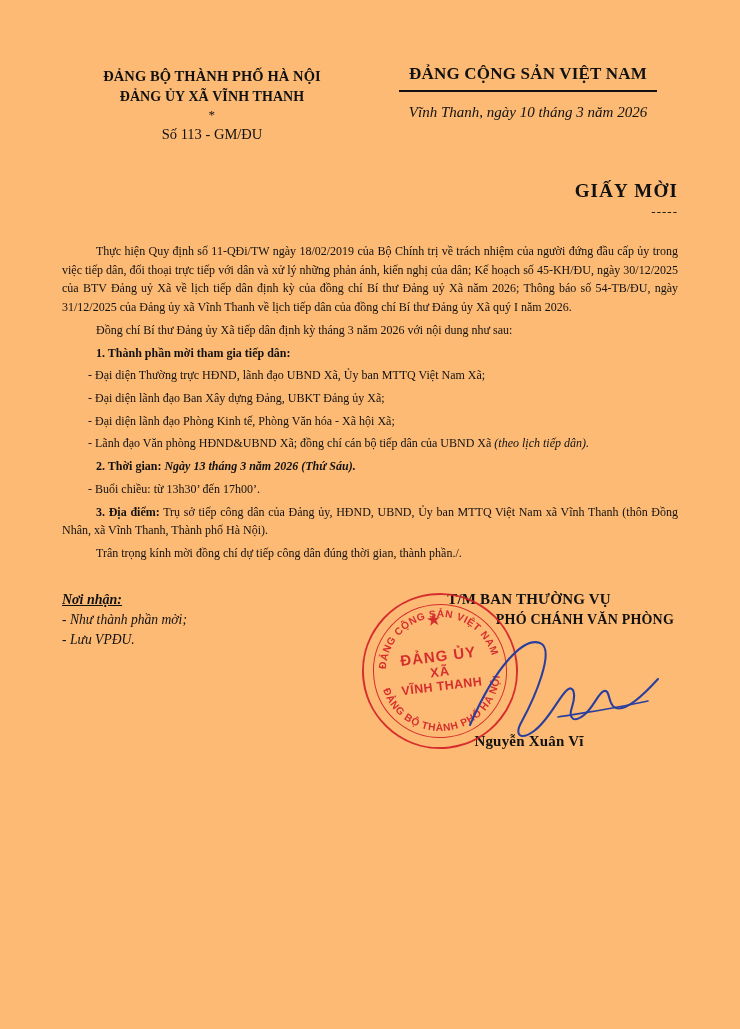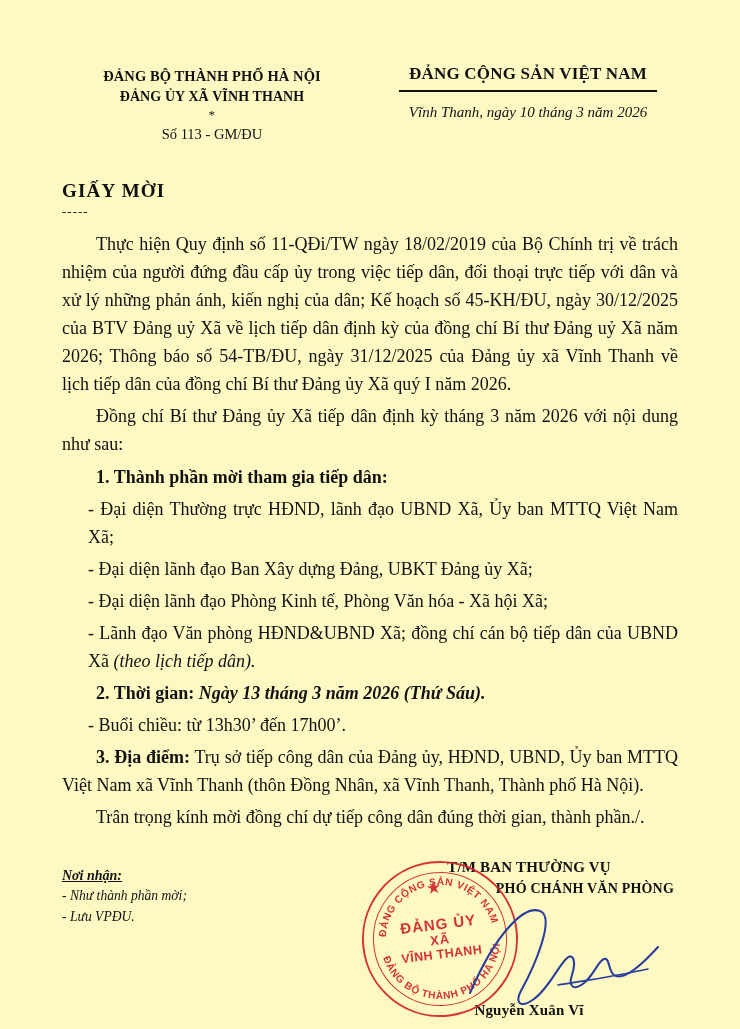--- a/index.html
+++ b/index.html
@@ -4,21 +4,21 @@
 <style>
   html, body {
     margin: 0;
     padding: 0;
     background: #ffffff;
   }
   .page {
     position: relative;
     width: 740px;
     height: 1029px;
-    background: #fef9c3;
+    background: #fdba74;
     font-family: "Liberation Serif", "DejaVu Serif", serif;
     color: #111111;
     overflow: hidden;
   }
   .content {
     position: absolute;
     left: 62px;
     top: 56px;
     width: 616px;
   }
@@ -77,38 +77,38 @@
   }
   .place-date {
     font-size: 15px;
     font-style: italic;
     margin-top: 10px;
     line-height: 1.4;
   }
 
   
   .title-block {
-    text-align: left;
+    text-align: right;
     margin-top: 36px;
   }
   .doc-title {
     font-size: 19px;
     font-weight: bold;
     letter-spacing: 1.2px;
   }
   .title-dashes {
     font-size: 13px;
     letter-spacing: 1px;
     margin-top: 2px;
   }
 
   
   .body-block {
-    margin-top: 10px;
-    font-size: 18px;
+    margin-top: 22px;
+    font-size: 12px;
     line-height: 1.56;
     text-align: justify;
     font-family: Liberation Serif, serif;
   }
   .para {
     margin: 0 0 4px 0;
     text-indent: 34px;
   }
   .para.dash {
     text-indent: 0;
@@ -123,21 +123,21 @@
 
   
   .sign-area {
     position: relative;
     margin-top: 26px;
     height: 180px;
   }
   .recipients {
     position: absolute;
     left: 0;
-    top: 8px;
+    top: 0;
     font-size: 13.6px;
     line-height: 1.5;
   }
   .recipients .rec-title {
     font-style: italic;
     font-weight: bold;
     text-decoration: underline;
     font-size: 14px;
   }
   .rec-item { font-style: italic; }

